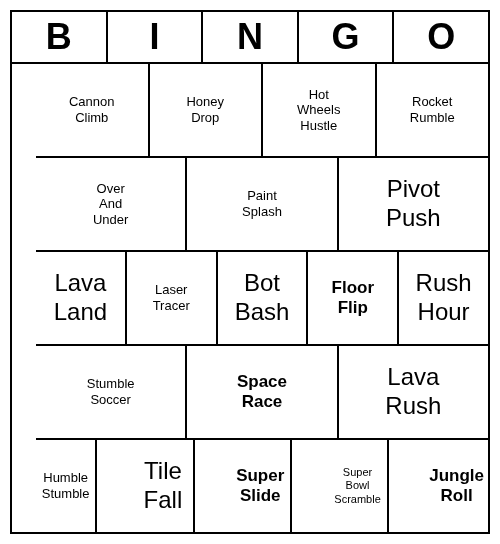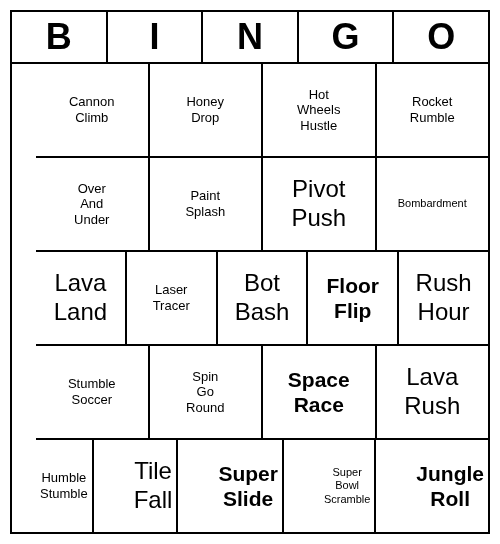--- a/index.html
+++ b/index.html
@@ -80,21 +80,21 @@
     .cell-text {
       font-size: 13px;
     }
 
     .cell-text-large {
       font-size: 24px;
       font-weight: normal;
     }
 
     .cell-text-medium {
-      font-size: 21px;
+      font-size: 17px;
       font-weight: bold;
     }
 
     .cell-text-small {
       font-size: 11px;
     }
   </style>
 </head>
 <body>
 
@@ -124,23 +124,20 @@
       <div class="bingo-row">
         <div class="bingo-cell">
           <span class="cell-text">Over<br>And<br>Under</span>
         </div>
         <div class="bingo-cell">
           <span class="cell-text">Paint<br>Splash</span>
         </div>
         <div class="bingo-cell">
           <span class="cell-text-large">Pivot<br>Push</span>
         </div>
-        <div class="bingo-cell">
-          <span class="cell-text-small">Bombardment</span>
-        </div>
       </div>
       <div class="bingo-row">
         <div class="bingo-cell">
           <span class="cell-text-large">Lava<br>Land</span>
         </div>
         <div class="bingo-cell">
           <span class="cell-text">Laser<br>Tracer</span>
         </div>
         <div class="bingo-cell">
           <span class="cell-text-large">Bot<br>Bash</span>
@@ -148,23 +145,20 @@
         <div class="bingo-cell">
           <span class="cell-text-medium">Floor<br>Flip</span>
         </div>
         <div class="bingo-cell">
           <span class="cell-text-large">Rush<br>Hour</span>
         </div>
       </div>
       <div class="bingo-row">
         <div class="bingo-cell">
           <span class="cell-text">Stumble<br>Soccer</span>
-        </div>
-        <div class="bingo-cell">
-          <span class="cell-text">Spin<br>Go<br>Round</span>
         </div>
         <div class="bingo-cell">
           <span class="cell-text-medium">Space<br>Race</span>
         </div>
         <div class="bingo-cell">
           <span class="cell-text-large">Lava<br>Rush</span>
         </div>
       </div>
       <div class="bingo-row">
         <div class="bingo-cell">

